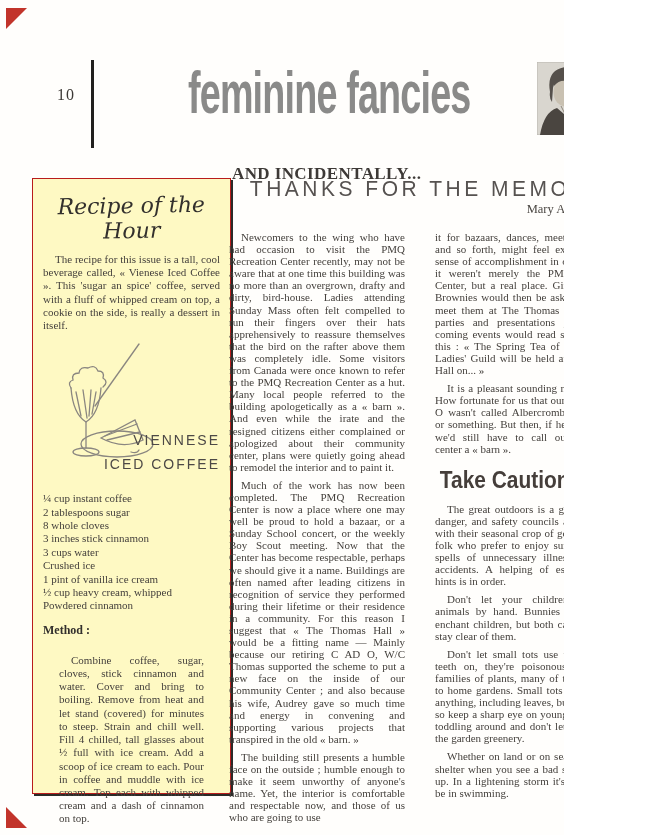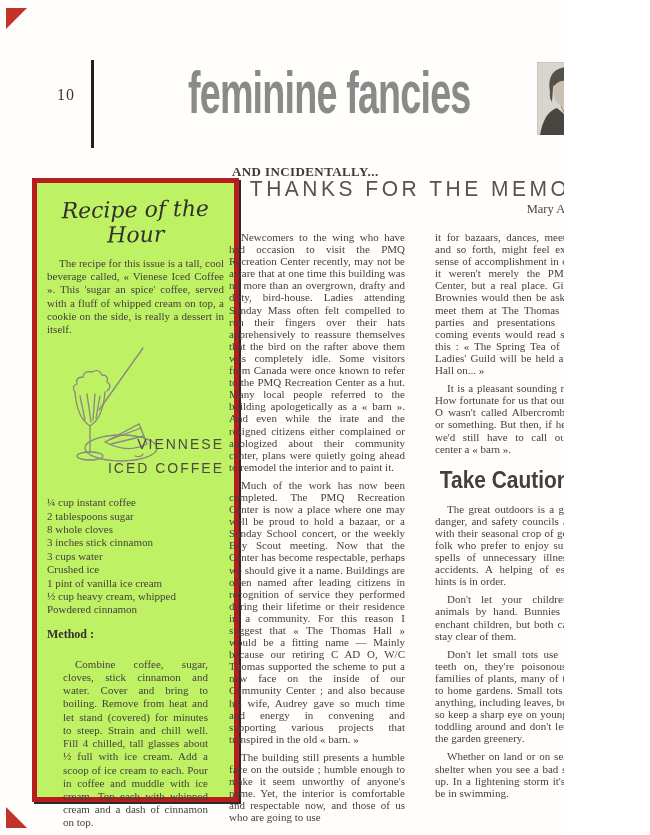--- a/index.html
+++ b/index.html
@@ -11,30 +11,30 @@
   .corner.bl{left:6px;bottom:7px;border-bottom:21px solid #c2342b;border-right:21px solid transparent;}
   
   .pagenum{position:absolute;left:57px;top:86px;font-size:16px;letter-spacing:1px;color:#3c3935;}
   .mast-rule{position:absolute;left:91px;top:60px;width:3px;height:88px;background:#21201e;}
   .masthead{position:absolute;left:188px;top:58px;width:340px;height:80px;}
   .masthead .title{display:inline-block;font-family:"Liberation Sans",sans-serif;font-weight:bold;
         font-size:46px;letter-spacing:-1px;color:#8a8a89;white-space:nowrap;
         transform:scale(0.82,1.28);transform-origin:left top;}
   .portrait{position:absolute;left:537px;top:62px;width:57px;height:73px;}
   
-  .kicker{position:absolute;left:232px;top:164px;font-weight:bold;font-size:13px;
+  .kicker{position:absolute;left:232px;top:164px;font-weight:bold;font-size:17px;
         letter-spacing:0.4px;color:#3d3936;}
   .art-title{position:absolute;left:230px;top:177px;width:396px;text-align:center;
         font-family:"Liberation Sans",sans-serif;font-size:21px;letter-spacing:3.5px;
         color:#565250;transform:scale(1,1.05);}
   .byline{position:absolute;left:230px;top:202px;width:372px;text-align:right;
         font-size:12.5px;color:#4a4642;}
   
   .recipe-box{position:absolute;left:32px;top:178px;width:177px;height:606px;
-        border:5px solid #b91c1c;box-shadow:2px 2px 0 0 #2b2a28;background:#bef264;
+        border:1px solid #b91c1c;box-shadow:2px 2px 0 0 #2b2a28;background:#fef9c3;
         padding:8px 10px 0 10px;}
   .recipe-title{font-family:"DejaVu Serif",serif;font-style:italic;font-size:22px;
         text-align:center;color:#33302d;margin:6px 0 10px 0;transform:rotate(-1deg);}
   .recipe-intro{font-size:11px;line-height:13.2px;text-align:justify;text-indent:12px;margin:7px 0 8px 0;}
   .illus-wrap{position:relative;height:148px;margin:2px 0 4px 0;}
   .illus{position:absolute;left:0;top:0;}
   .dish1{position:absolute;right:0;top:92px;font-family:"Liberation Sans",sans-serif;
         font-size:14px;letter-spacing:2px;color:#4d4946;}
   .dish2{position:absolute;right:0;top:116px;font-family:"Liberation Sans",sans-serif;
         font-size:14px;letter-spacing:2px;color:#4d4946;}

